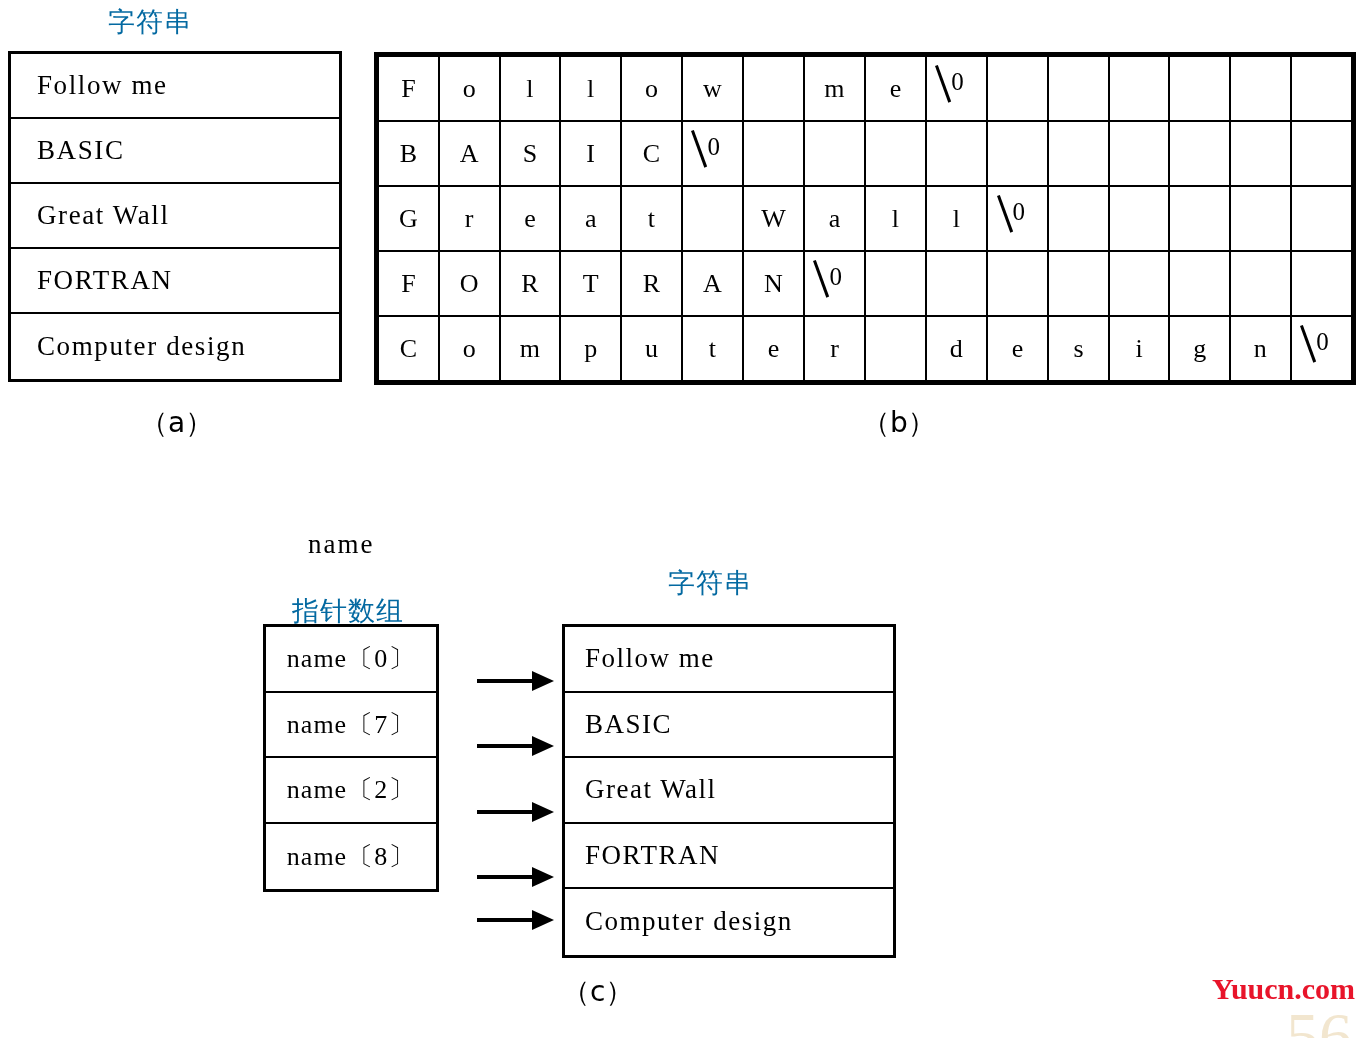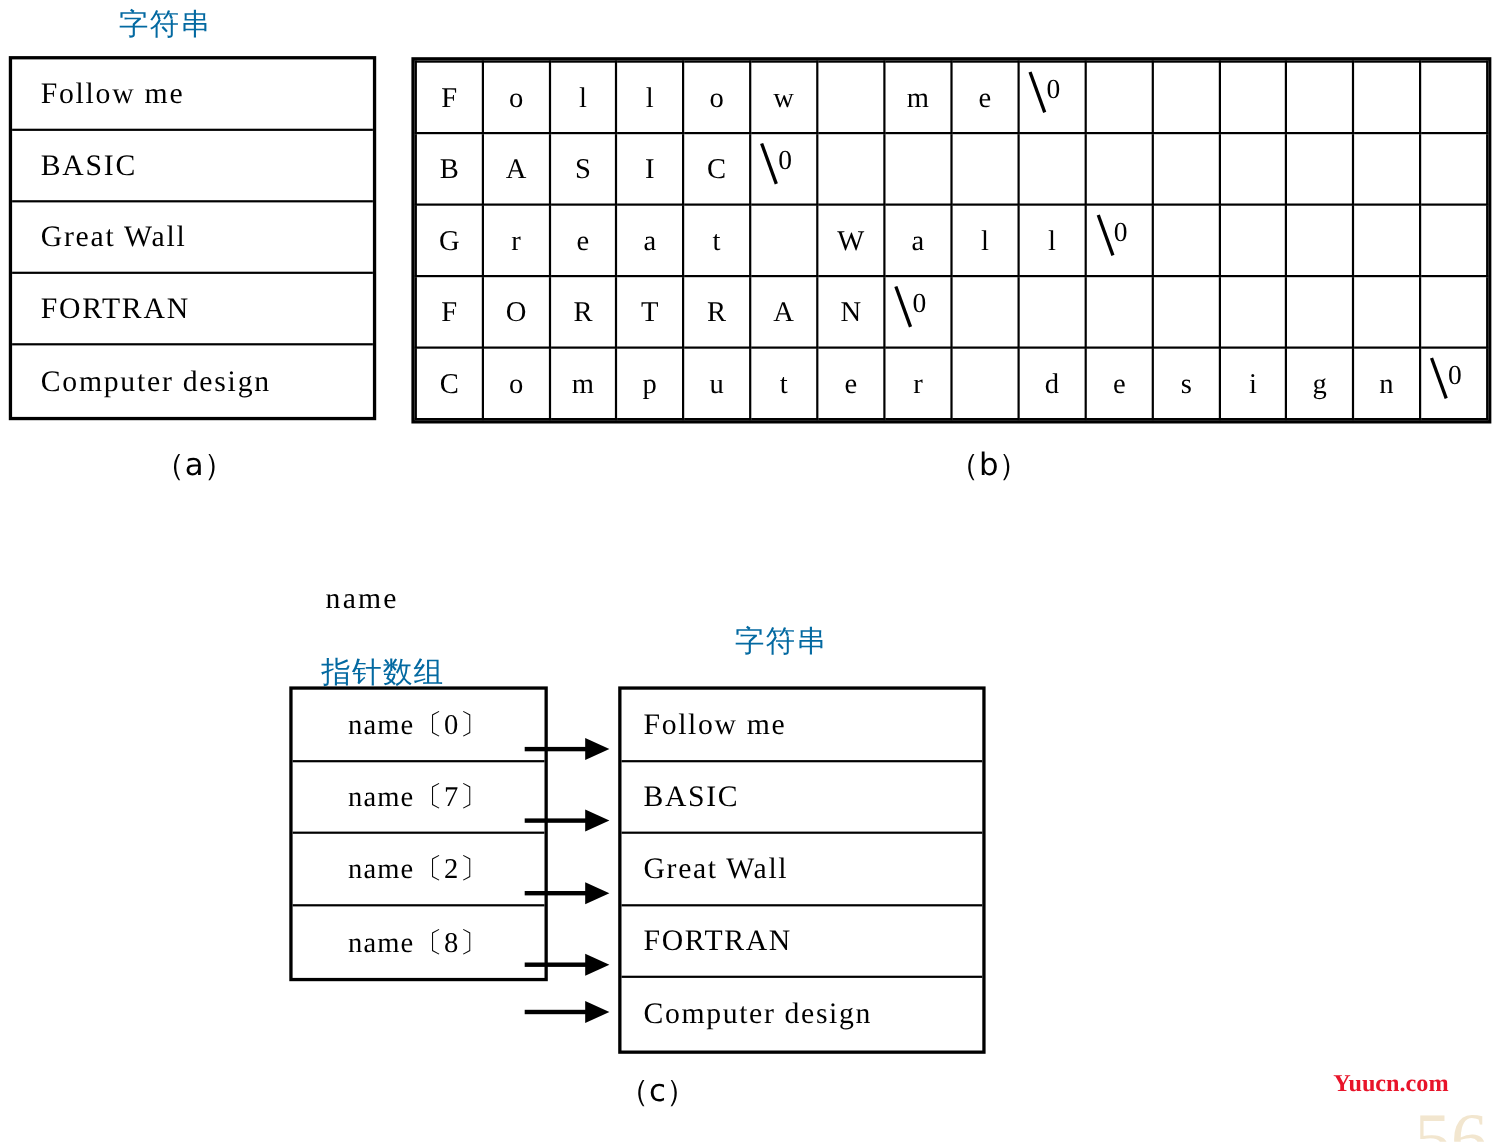--- a/index.html
+++ b/index.html
@@ -100,39 +100,39 @@
     font-size: 28px;
     font-family: "DejaVu Sans", "Liberation Sans", sans-serif;
     letter-spacing: 0px;
   }
   #cap-a { left: 140px; top: 404px; }
   #cap-b { left: 862px; top: 404px; }
   #cap-c { left: 562px; top: 973px; }
 
   
   #label-name-c {
-    left: 296px;
+    left: 308px;
     top: 529px;
     font-size: 27px;
     letter-spacing: 2px;
     font-family: "Liberation Serif", "DejaVu Serif", serif;
   }
   #label-ptr-array {
     left: 292px;
     top: 593px;
   }
   #label-strings-c {
     left: 668px;
     top: 565px;
   }
 
   #ptr-array-box {
     left: 263px;
     top: 624px;
-    width: 235px;
+    width: 176px;
     border: 3px solid #000;
     box-sizing: border-box;
   }
   #ptr-array-box .prow {
     height: 65.5px;
     box-sizing: border-box;
     border-bottom: 2px solid #000;
     display: flex;
     align-items: center;
     justify-content: center;
@@ -180,21 +180,21 @@
     border-top: 10px solid transparent;
     border-bottom: 10px solid transparent;
     border-left: 22px solid #000;
   }
 
   
   #watermark {
     left: 1212px;
     top: 972px;
     color: #e8142a;
-    font-size: 22px;
+    font-size: 30px;
     font-weight: bold;
     font-family: "Liberation Serif", "DejaVu Serif", serif;
   }
   #page-number {
     left: 1286px;
     top: 998px;
     color: #f2e6cf;
     font-size: 66px;
     font-family: "Liberation Serif", "DejaVu Serif", serif;
   }

